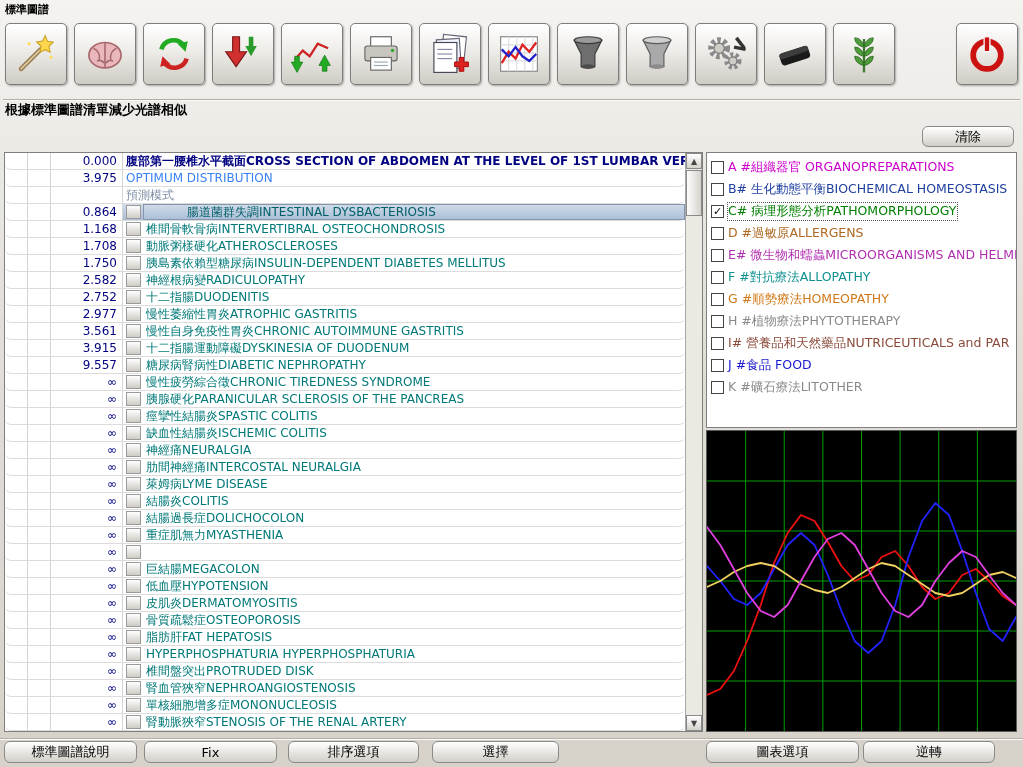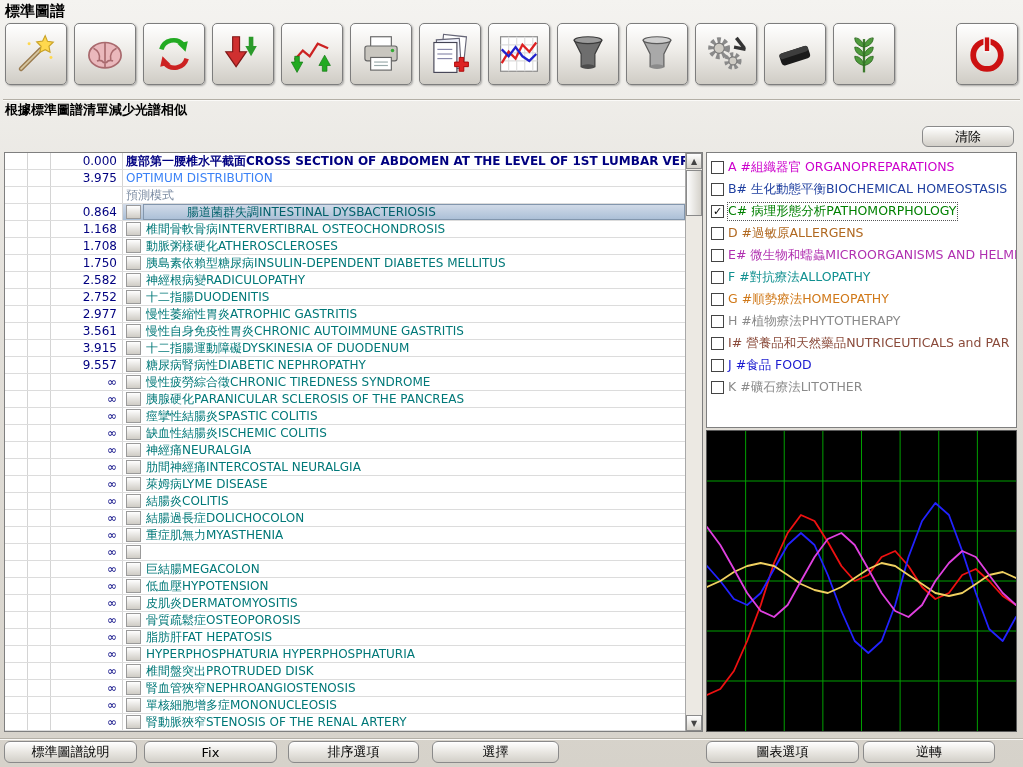--- a/index.html
+++ b/index.html
@@ -1,39 +1,39 @@
 <!DOCTYPE html>
 <html><head>
 <meta charset="utf-8">
 <style>
   html,body{margin:0;padding:0;background:#9a9890;}
   .app{position:relative;width:1023px;height:767px;overflow:hidden;
        background:linear-gradient(180deg,#f4f3f0 0%,#e3e0da 40%,#d6d2ca 100%);
        font-family:"DejaVu Sans","Liberation Sans",sans-serif;font-size:12px;color:#000;}
-  .titlebar{position:absolute;top:2px;left:5px;font-size:15px;font-weight:bold;}
+  .titlebar{position:absolute;top:2px;left:5px;font-size:11px;font-weight:bold;}
   .toolbar{position:absolute;top:21px;left:3px;right:3px;height:70px;display:flex;gap:7px;
            border-bottom:1px solid #b3afa6;box-shadow:0 1px 0 #fbfaf8;padding:2px 2px 6px 2px;}
   .tool-btn{width:62px;height:62px;border:1px solid #7d7d7d;border-radius:5px;
             background:linear-gradient(180deg,#ffffff 0%,#eeece8 45%,#cfccc5 100%);
             box-shadow:inset 0 1px 0 #fff,1px 1px 2px rgba(0,0,0,.3);
             display:flex;align-items:center;justify-content:center;box-sizing:border-box;}
   .tool-btn.power{margin-left:auto;}
   .tool-icon{width:46px;height:46px;display:block;}
   .tool-icon svg{width:100%;height:100%;}
   .section-label{position:absolute;top:101px;left:5px;font-size:13px;font-weight:bold;}
   .btn{border:1px solid #8a8a8a;border-radius:6px;
        background:linear-gradient(180deg,#ffffff,#e9e7e2 50%,#d2cfc8);
        font-family:inherit;font-size:13px;color:#000;box-shadow:inset 0 1px 0 #fff;
        display:flex;align-items:center;justify-content:center;cursor:default;box-sizing:border-box;}
   .clear-btn{position:absolute;top:126px;right:9px;width:92px;height:21px;}
   
   .table-wrap{position:absolute;left:4px;top:152px;width:699px;height:580px;background:#fff;
               border:1px solid #7f7f7f;box-sizing:border-box;}
   .table{position:absolute;top:0;left:0;bottom:0;right:17px;overflow:hidden;}
-  .trow{display:flex;height:17px;line-height:16px;border-bottom:1px solid #dcdcdc;box-sizing:border-box;}
+  .trow{display:flex;height:17px;line-height:16px;border-bottom:1px solid #dcdcdc;box-sizing:border-box;border-radius:6px;}
   .c1{width:22px;border-right:1px solid #d4d4d4;flex:0 0 22px;}
   .c2{width:22px;border-right:1px solid #d4d4d4;flex:0 0 22px;}
   .cv{width:72px;flex:0 0 72px;border-right:1px solid #d4d4d4;text-align:right;padding-right:5px;
       color:#000080;font-size:12px;box-sizing:border-box;}
   .cmw{width:20px;flex:0 0 20px;display:flex;align-items:center;justify-content:center;}
   .cm{width:13px;height:12px;background:linear-gradient(#ffffff,#cfccc5);border:1px solid #9a9a9a;}
   .ct{flex:1;color:#007878;white-space:nowrap;overflow:hidden;padding-left:3px;font-size:12px;}
   .trow.head .ct{color:#000080;font-weight:bold;}
   .trow.opt  .ct{color:#3b82f6;}
   .trow.pred .ct{color:#7e8ea4;}

